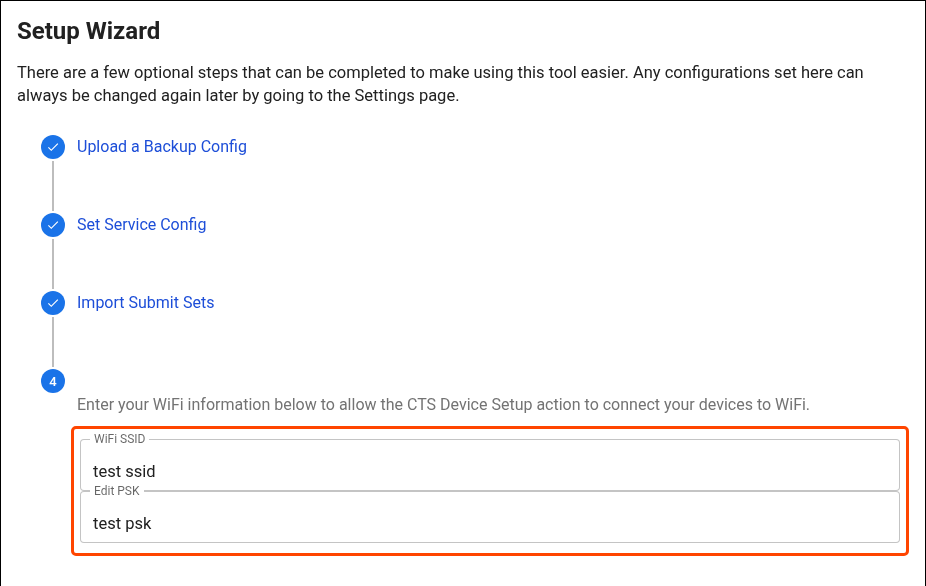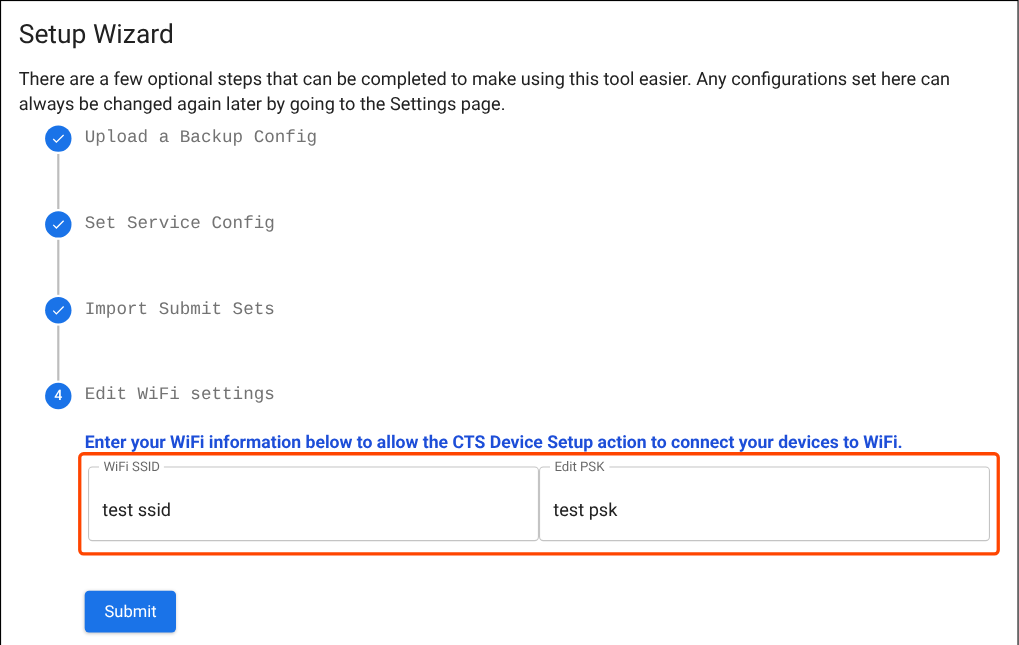--- a/index.html
+++ b/index.html
@@ -10,29 +10,29 @@
     body {
       font-family: Roboto, Arial, sans-serif;
       background: #fff;
       color: #212121;
       padding: 16px;
       width: 926px;
       border: 1px solid #000;
     }
     .page-title {
       font-size: 24px;
-      font-weight: 400;
+      font-weight: 700;
       color: #212121;
       margin-bottom: 16px;
     }
     .page-description {
       font-size: 16.5px;
       color: #212121;
       line-height: 1.4;
-      margin-bottom: 7px;
+      margin-bottom: 28px;
     }
     .stepper {
       padding-left: 24px;
     }
     .step {
       display: flex;
       align-items: flex-start;
       position: relative;
     }
     .step-indicator {
@@ -65,48 +65,48 @@
       height: 50px;
       margin: 2px 0;
     }
     .step-body {
       padding-left: 12px;
       padding-top: 2px;
       flex: 1;
     }
     .step-label {
       font-size: 16px;
-      color: #737373;
-      font-family: Liberation Mono, monospace;
+      color: #1d4ed8;
     }
     .step-content {
       padding-top: 24px;
       padding-bottom: 8px;
     }
     .step-instruction {
       font-size: 16px;
-      color: #1d4ed8;
-      font-weight: bold;
+      color: #737373;
+      margin-bottom: 12px;
     }
     .form-row {
       display: flex;
       gap: 0;
       padding: 10px 6px;
       border: 3px solid #ff4500;
       border-radius: 5px;
       margin-bottom: 32px;
       margin-left: -6px;
+      flex-direction: column;
     }
     .text-field {
       position: relative;
       flex: 1;
     }
     .text-field input {
       width: 100%;
-      height: 68px;
+      height: 52px;
       padding: 18px 12px 6px 12px;
       border: 1px solid rgba(0,0,0,0.23);
       border-radius: 4px;
       font-size: 16.5px;
       color: #212121;
       background: #fff;
       outline: none;
       font-family: inherit;
     }
     .text-field label {
@@ -178,21 +178,20 @@
     <div class="step-body">
       <div class="step-label">Import Submit Sets</div>
     </div>
   </div>
 
   <div class="step">
     <div class="step-indicator">
       <div class="step-icon">4</div>
     </div>
     <div class="step-body">
-      <div class="step-label">Edit WiFi settings</div>
       <div class="step-content">
         <p class="step-instruction">Enter your WiFi information below to allow the CTS Device Setup action to connect your devices to WiFi.</p>
         <div class="form-row">
           <div class="text-field">
             <label>WiFi SSID</label>
             <input type="text" value="test ssid" style="">
           </div>
           <div class="text-field">
             <label>Edit PSK</label>
             <input type="text" value="test psk" style="">

